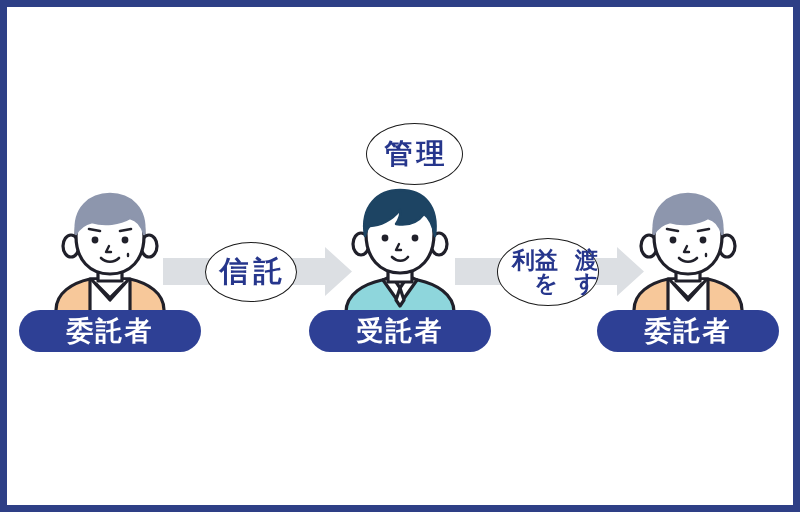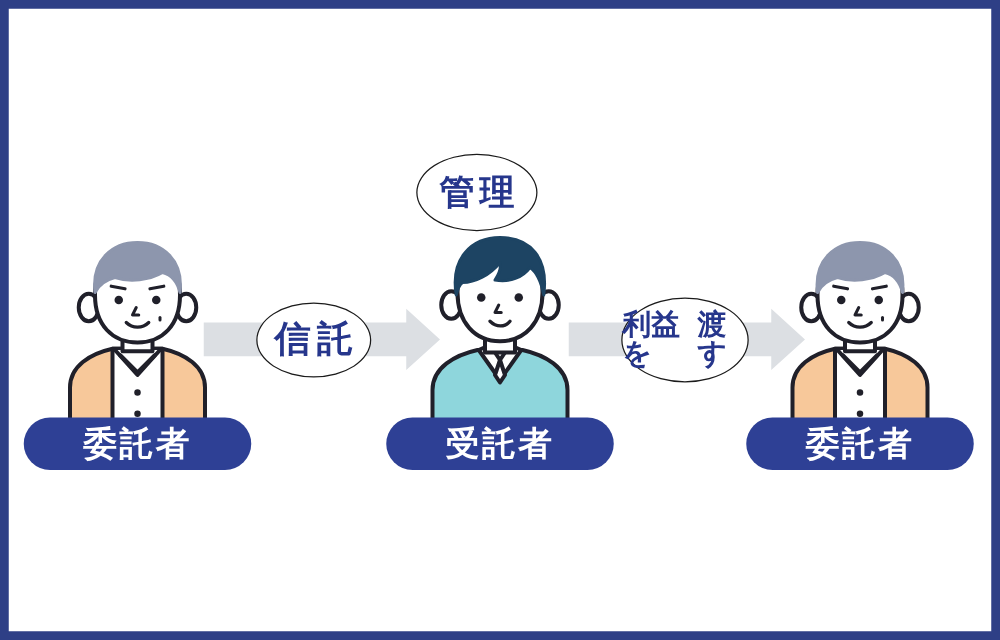--- a/index.html
+++ b/index.html
@@ -55,44 +55,43 @@
     background: #2e4095;
     color: #ffffff;
     display: flex;
     align-items: center;
     justify-content: center;
     font-size: 27px;
     font-weight: bold;
     letter-spacing: 2px;
     z-index: 20;
     box-sizing: border-box;
-    margin-top: 24px;
   }
   .arrow-label {
     position: absolute;
     background: #ffffff;
     border: 1.6px solid #1b1b1b;
     border-radius: 50%;
     display: flex;
     align-items: center;
     justify-content: center;
-    text-align: left;
+    text-align: right;
     color: #26368c;
     font-weight: bold;
     z-index: 15;
     box-sizing: border-box;
     line-height: 1.02;
   }
   .lbl-single { font-size: 29px; letter-spacing: 5px; text-indent: 5px; }
   .lbl-double { font-size: 23px; letter-spacing: 0px; }
 
   
   #kanri-ellipse {
     position: absolute;
-    left: 333px;
+    left: 366px;
     top: 123px;
     width: 97px;
     height: 62px;
     border: 1.8px solid #1b1b1b;
     border-radius: 50%;
     background: #ffffff;
     display: flex;
     align-items: center;
     justify-content: center;
     color: #26368c;

